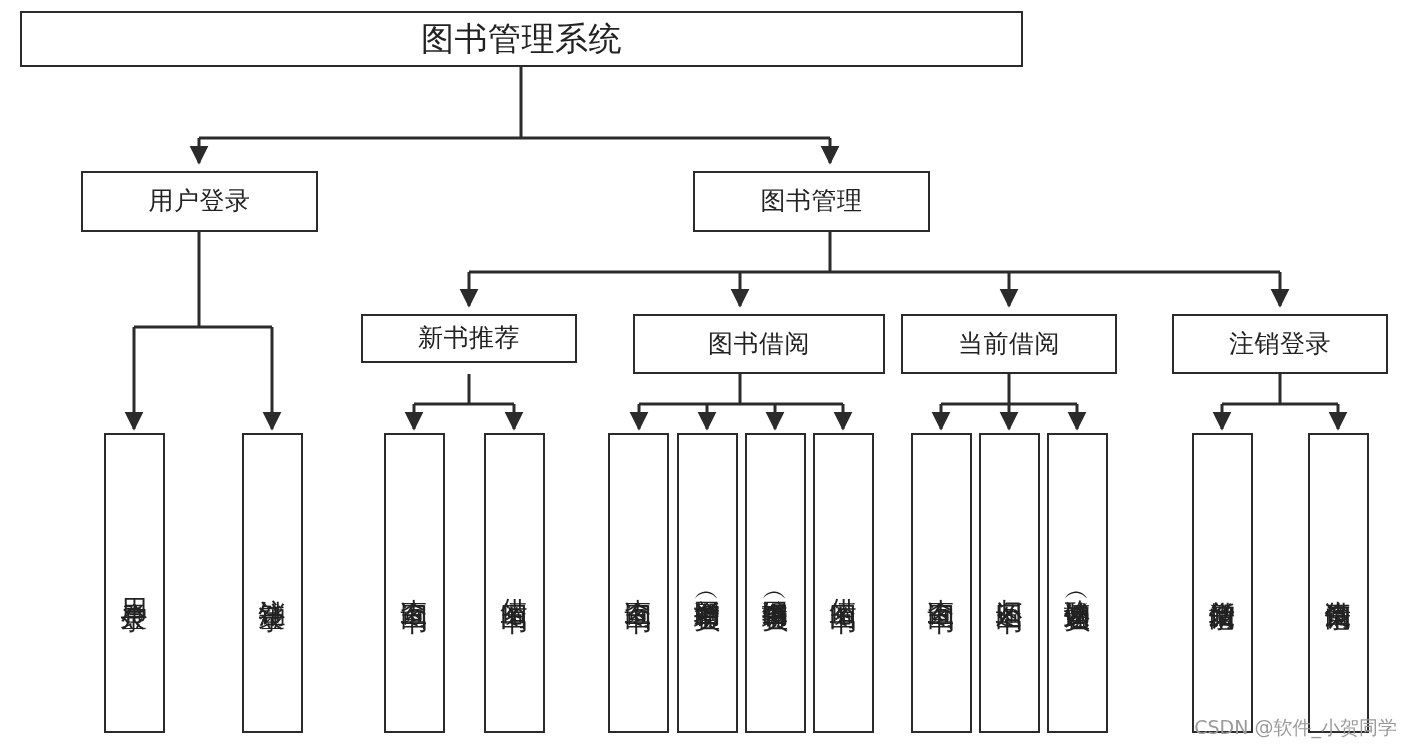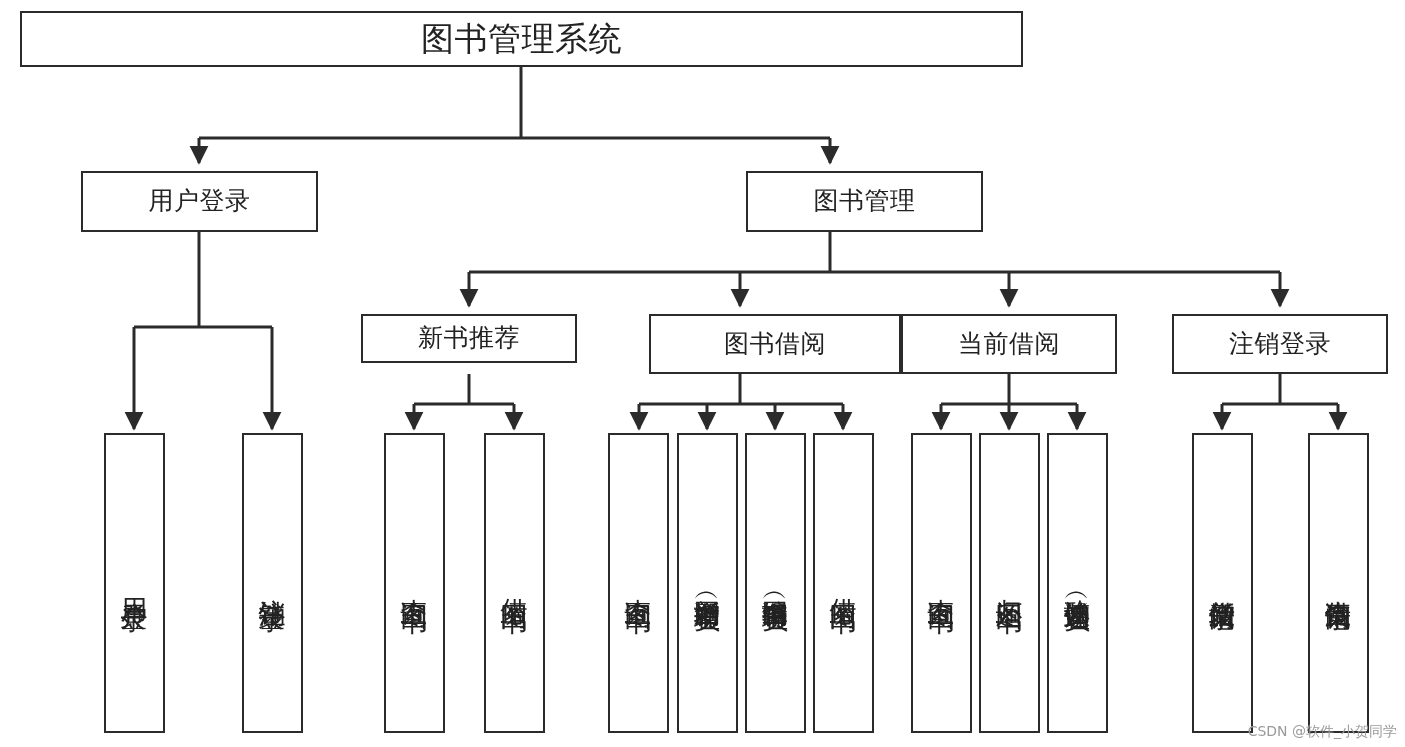--- a/index.html
+++ b/index.html
@@ -62,21 +62,21 @@
     line-height: 1;
   }
   .node-v.tight .node-label {
     font-size: 26px;
     letter-spacing: 1px;
   }
   .watermark {
     position: absolute;
     right: 8px;
     bottom: 6px;
-    font-size: 14px;
+    font-size: 19px;
     color: #9a9a9a;
     white-space: nowrap;
     pointer-events: none;
   }
 </style>
 </head>
 <body>
 
 <div id="diagram-root">
 
@@ -130,28 +130,28 @@
     </g>
   </svg>
 
   <div class="node-box node-root" style="left:20px; top:11px; width:1003px; height:56px;">
     <span class="node-label">图书管理系统</span>
   </div>
 
   <div class="node-box node-h" style="left:81px; top:171px; width:237px; height:61px;">
     <span class="node-label">用户登录</span>
   </div>
-  <div class="node-box node-h" style="left:746px; top:171px; width:237px; height:61px;">
+  <div class="node-box node-h" style="left:693px; top:171px; width:237px; height:61px;">
     <span class="node-label">图书管理</span>
   </div>
 
   <div class="node-box node-h" style="left:361px; top:314px; width:216px; height:49px;">
     <span class="node-label">新书推荐</span>
   </div>
-  <div class="node-box node-h" style="left:633px; top:314px; width:252px; height:60px;margin-left:16px;">
+  <div class="node-box node-h" style="left:633px; top:314px; width:252px; height:60px;">
     <span class="node-label">图书借阅</span>
   </div>
   <div class="node-box node-h" style="left:901px; top:314px; width:216px; height:60px;">
     <span class="node-label">当前借阅</span>
   </div>
   <div class="node-box node-h" style="left:1172px; top:314px; width:216px; height:60px;">
     <span class="node-label">注销登录</span>
   </div>
 
   <div class="node-box node-v" style="left:104px; top:433px; width:61px; height:300px;">

